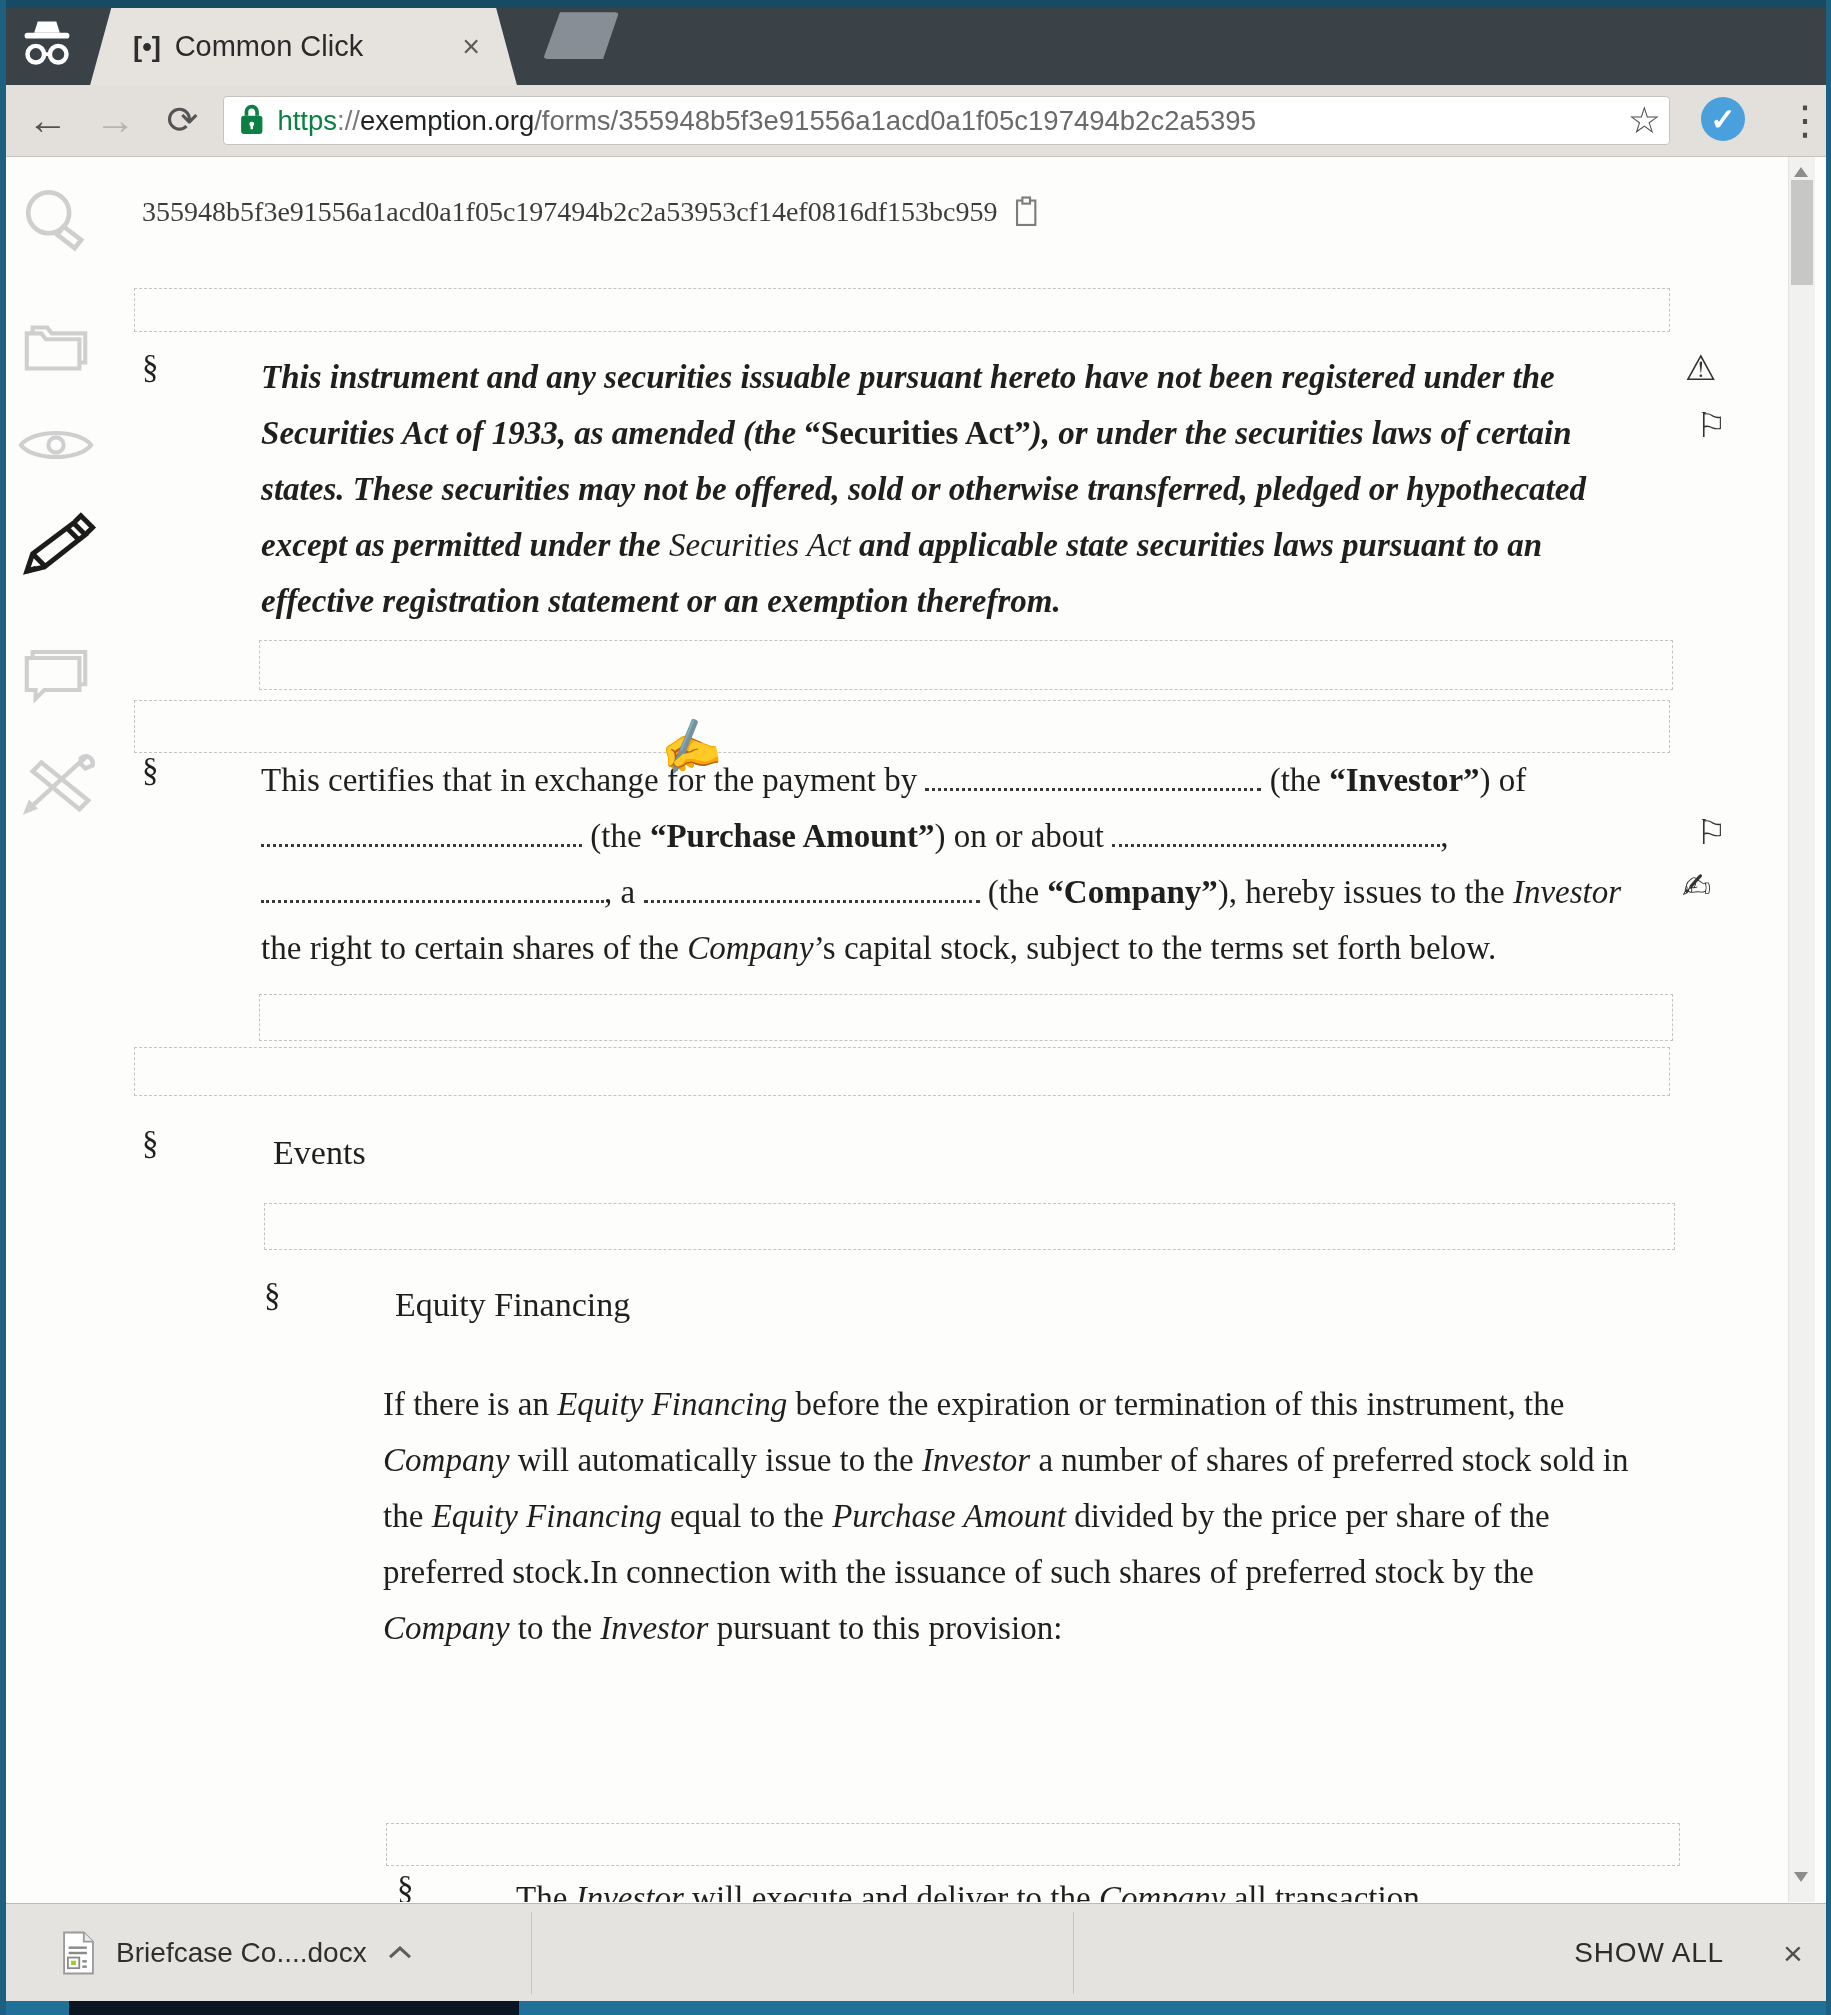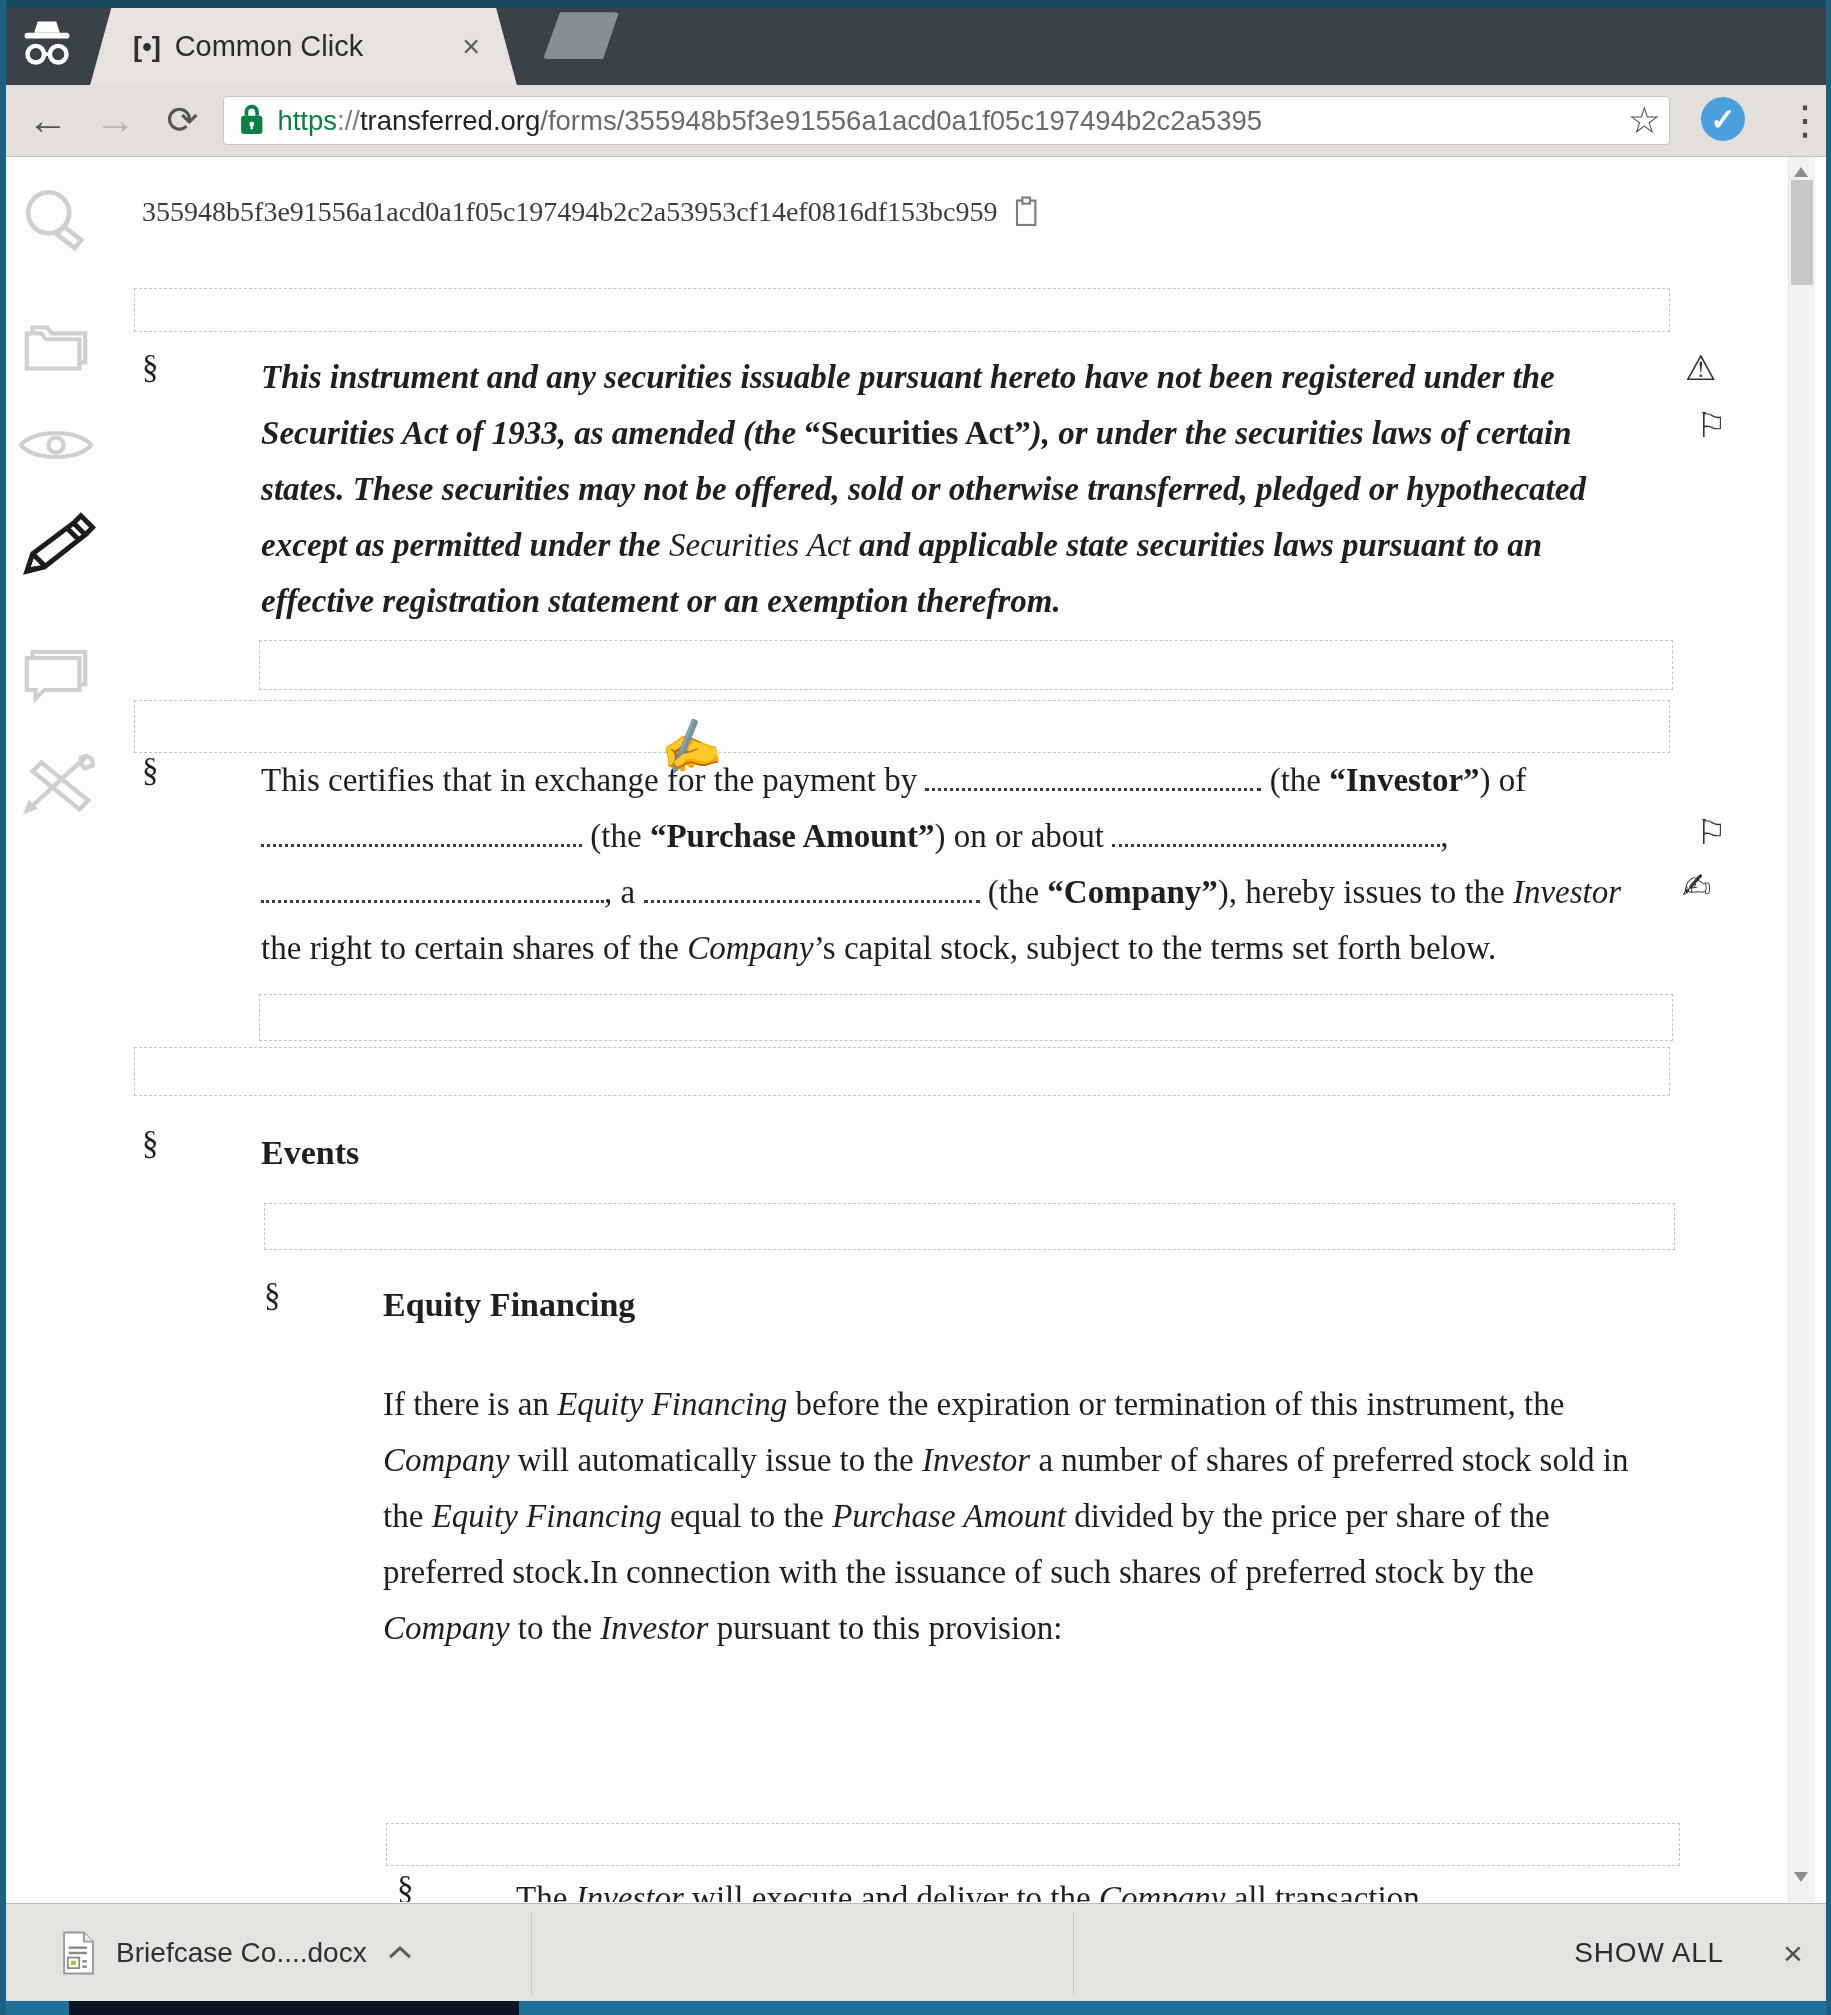--- a/index.html
+++ b/index.html
@@ -53,21 +53,21 @@
 
   
   .doc{position:absolute;left:0;top:0;width:1725px;font-family:"Liberation Serif",serif;color:#1f1f1f;}
   .hash-row{margin-top:40px;padding-left:136px;font-size:28px;color:#3c3c3c;display:flex;align-items:center;}
   .hash-row svg{margin-left:17px;}
   .dz{border:1.5px dashed #c4c4c4;box-sizing:border-box;}
   .row{display:flex;}
   .marker{flex:0 0 119px;font-size:33px;}
   .pbody{font-size:33px;line-height:56px;}
   .bolditalic{font-weight:bold;font-style:italic;}
-  .heading{font-size:34px;font-weight:bold;}
+  .heading{font-size:34px;font-weight:normal;margin-left:12px;}
   .blank{display:inline-block;height:4.6px;border-bottom:3.1px dotted #3a3a3a;}
   .tooltip{position:absolute;left:691px;top:620px;background:#efe5c0;color:#262626;
            font:26px "Liberation Sans",sans-serif;padding:10.7px 17px;white-space:nowrap;z-index:20;}
   .cursor{position:absolute;left:653px;top:562px;font-size:49px;color:#000;transform:rotate(-14deg);z-index:21;}
   .m-ico{position:absolute;font-family:"DejaVu Sans",sans-serif;color:#333;z-index:15;}
 
   
   .dlbar{position:absolute;left:6.1px;right:6.1px;top:1903px;height:98px;background:#e5e3e0;border-top:0.8px solid #bdbab7;z-index:30;}
   .dl-item{position:absolute;top:0;height:100%;display:flex;align-items:center;}
   .dl-item svg{margin-right:20px;}
@@ -111,21 +111,21 @@
     <div class="nav-ico nav-refresh">⟳</div>
     <div class="omnibox">
       <span class="lock">
         <svg width="27.5" height="35" viewBox="0 0 18 23">
           <rect x="2" y="9" width="14" height="12" rx="2" fill="#0b8043"></rect>
           <path d="M5.5 9V6.5a3.5 3.5 0 0 1 7 0V9" fill="none" stroke="#0b8043" stroke-width="2.4"></path>
           <circle cx="9" cy="14.5" r="1.6" fill="#fff"></circle>
             <rect x="8.2" y="14.5" width="1.6" height="3.4" fill="#fff"></rect>
         </svg>
       </span>
-      <span class="url"><span class="u-scheme">https</span><span class="u-sep">://</span><span class="u-domain">transferred.org</span><span class="u-path">/forms/355948b5f3e91556a1acd0a1f05c197494b2c2a5395</span></span>
+      <span class="url"><span class="u-scheme">https</span><span class="u-sep">://</span><span class="u-domain">exemption.org</span><span class="u-path">/forms/355948b5f3e91556a1acd0a1f05c197494b2c2a5395</span></span>
     </div>
     <div class="star">☆</div>
     <div class="ext">✓</div>
     <div class="menu3">⋮</div>
   </div>
 
   <div class="content">
 
     <div class="side-ico" style="top:29px">
       <svg width="76" height="76" viewBox="0 0 26 26" fill="none" stroke="#cfcfcf" stroke-width="1.6">

